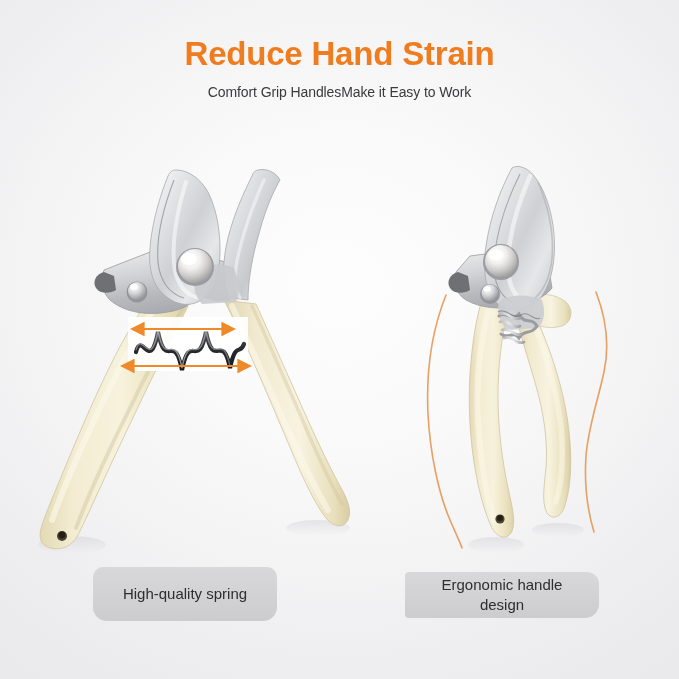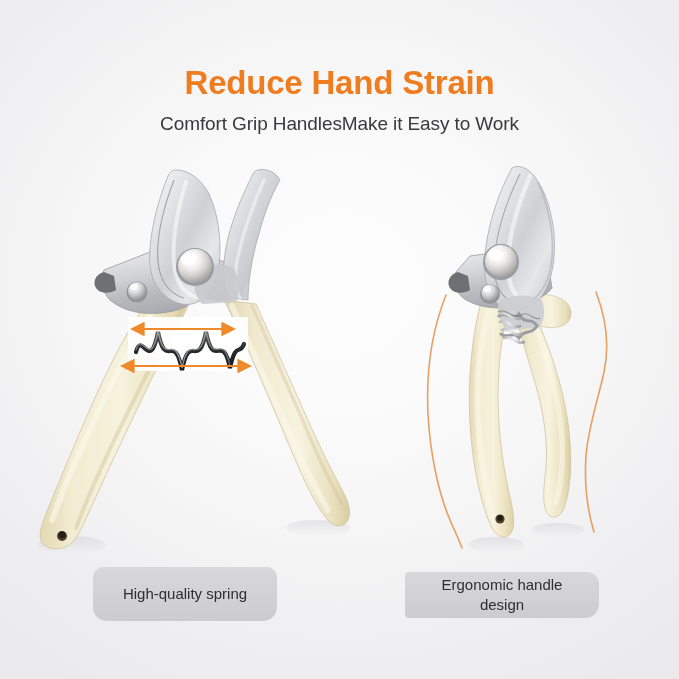--- a/index.html
+++ b/index.html
@@ -19,35 +19,35 @@
         #fafafb 30%,
         #f4f4f5 58%,
         #eeeef0 80%,
         #eaeaec 100%);
   }
 
   
   .heading {
     position: absolute;
     left: 0;
-    top: 65px;
+    top: 36px;
     width: 679px;
     text-align: center;
   }
   .title {
     font-size: 33px;
     font-weight: bold;
     letter-spacing: -0.2px;
     color: #ef7c1e;
     line-height: 1.1;
     margin: 0;
   }
   .subtitle {
     margin: 12px 0 0 0;
-    font-size: 19px;
+    font-size: 14px;
     font-weight: normal;
     color: #3a3a3c;
     letter-spacing: -0.1px;
     line-height: 1.2;
   }
 
   
   .caption {
     position: absolute;
     background: linear-gradient(180deg, #d8d8da 0%, #d2d2d4 55%, #cccccf 100%);

